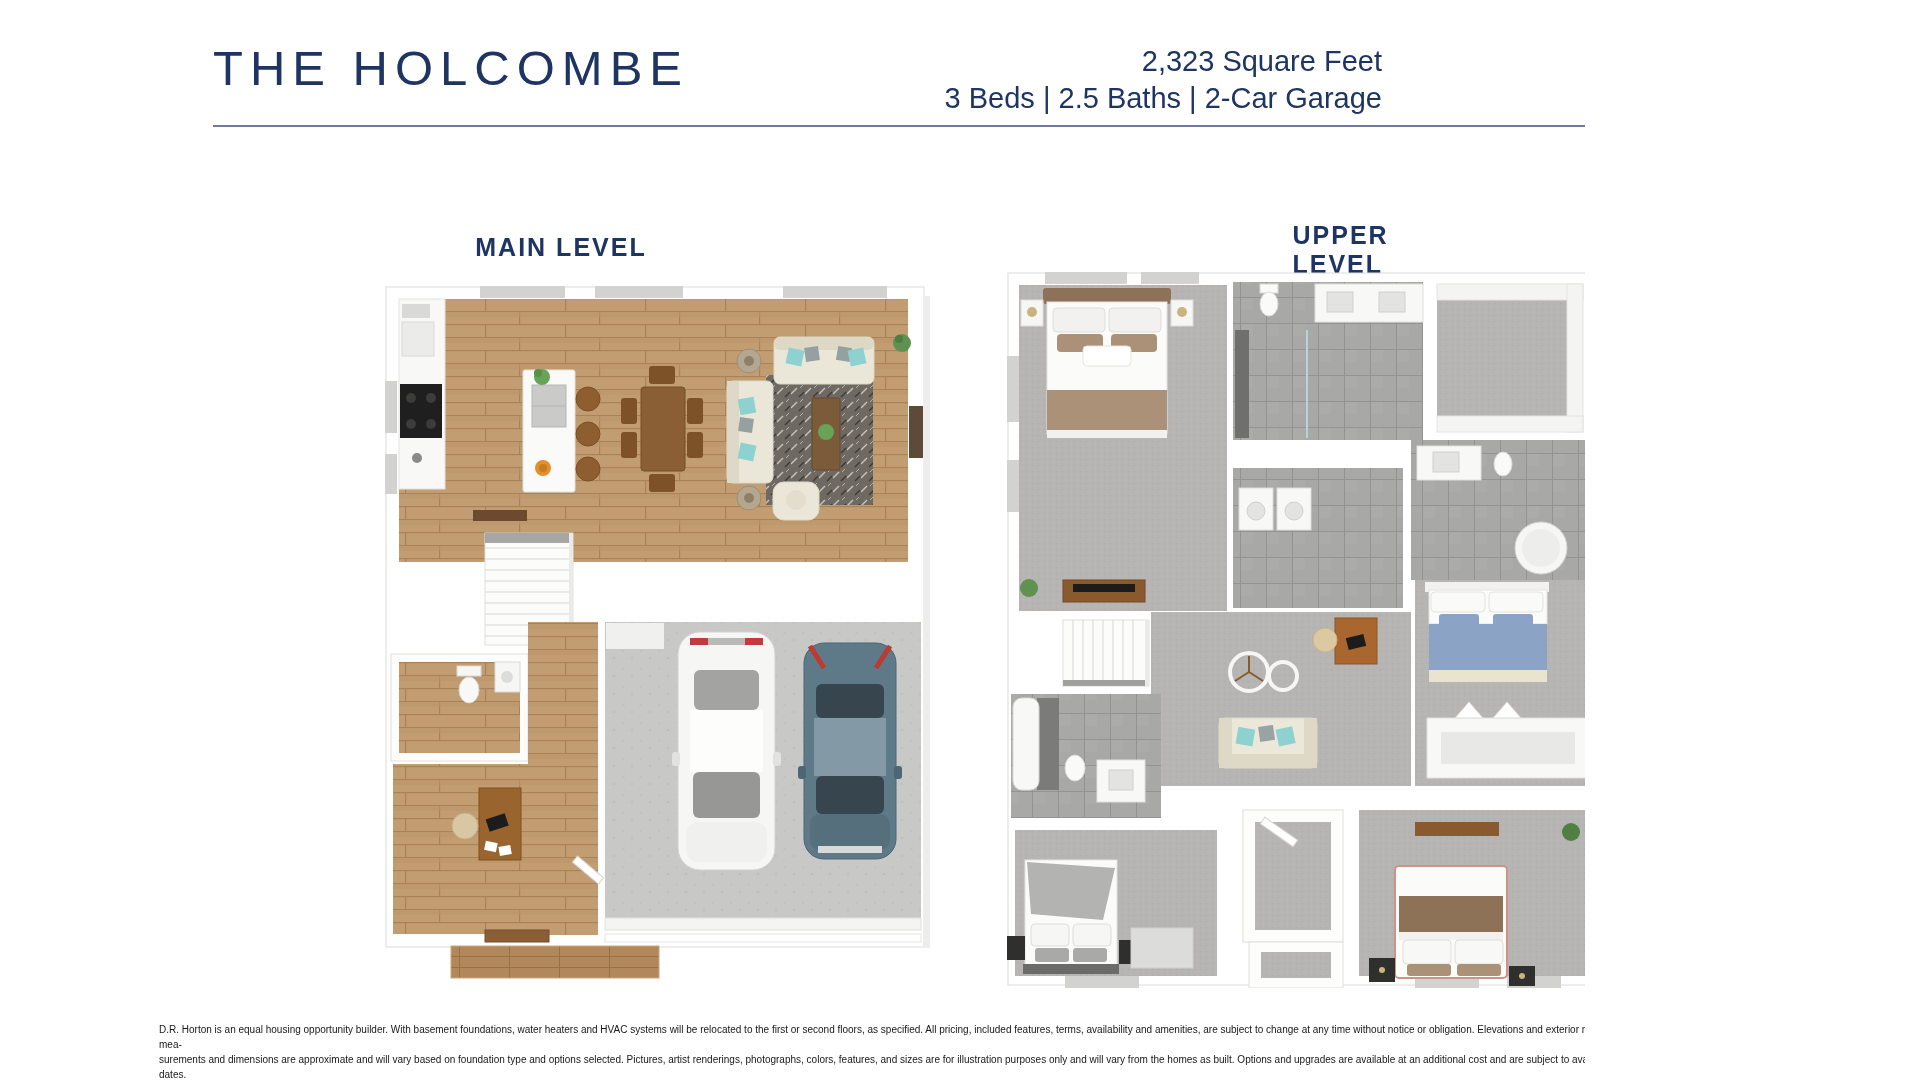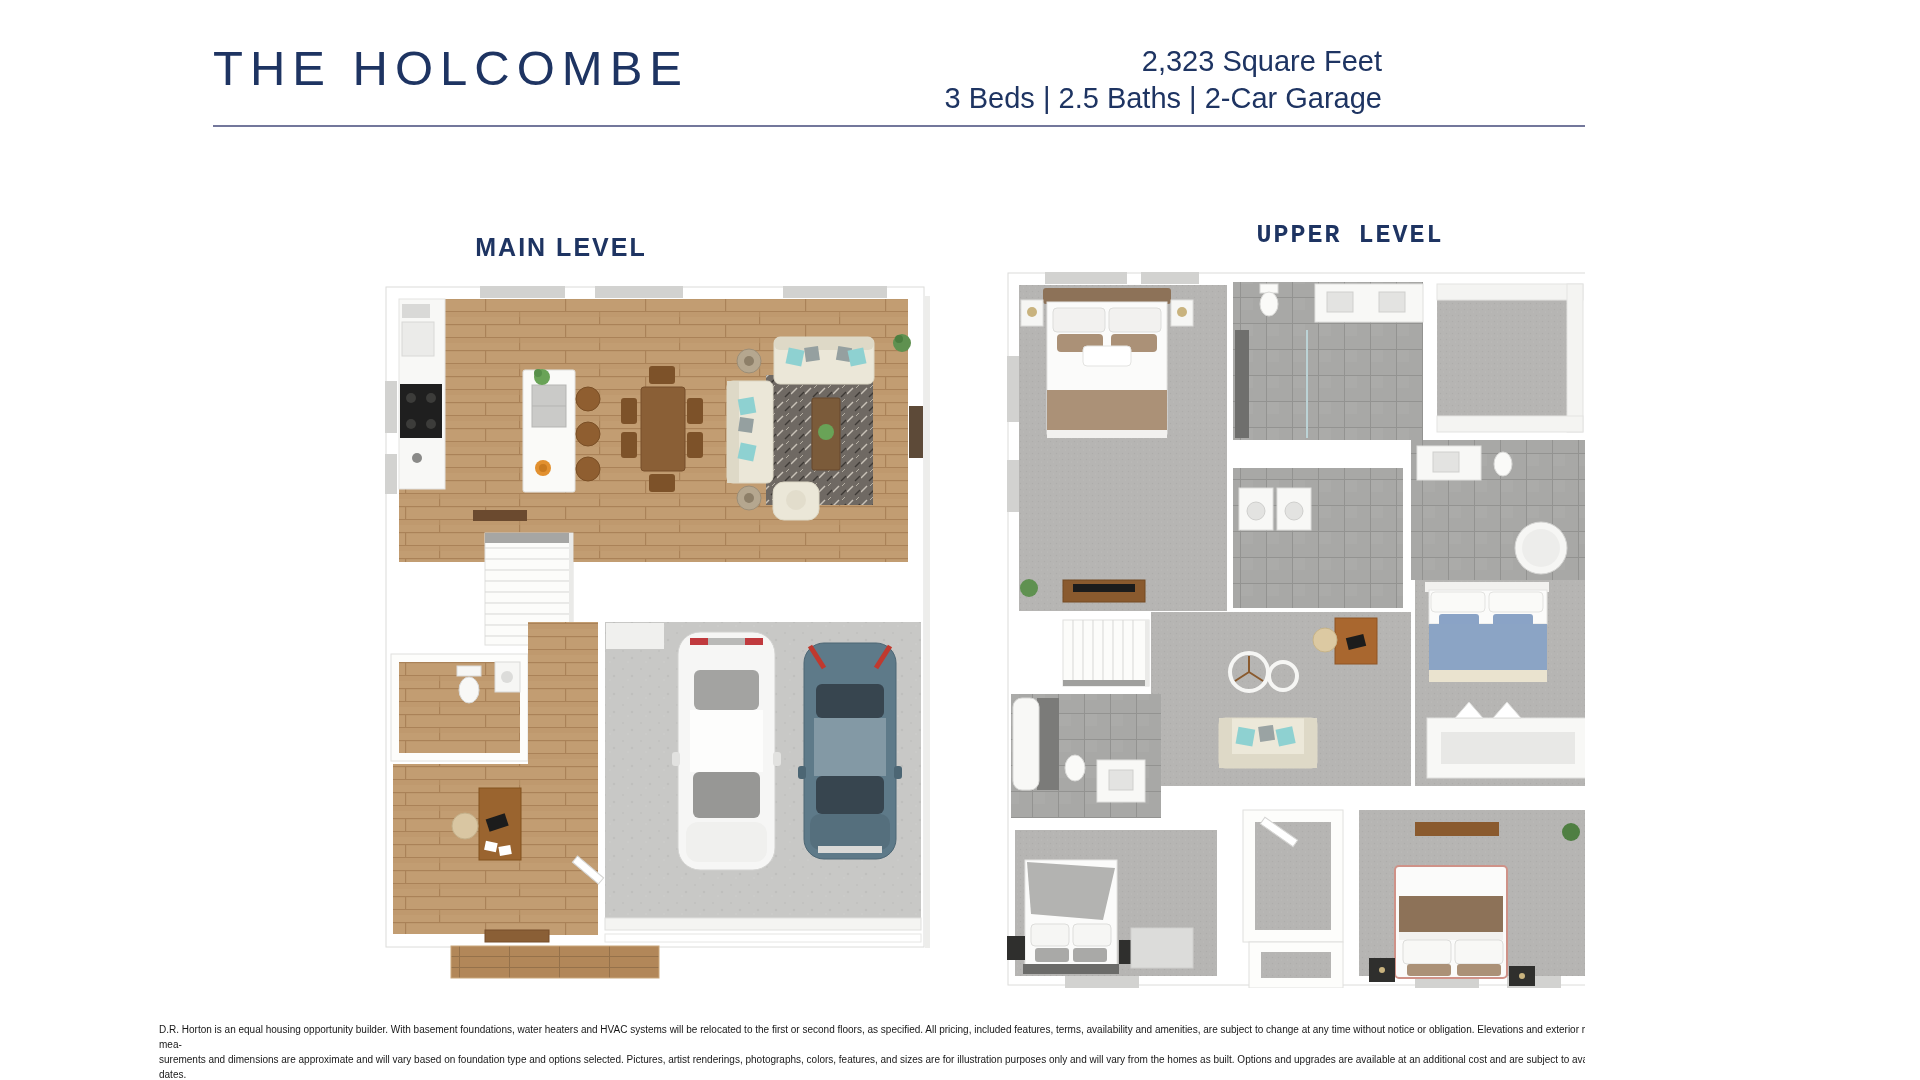--- a/index.html
+++ b/index.html
@@ -4,21 +4,21 @@
 <style>
   html,body{margin:0;padding:0;background:#ffffff;}
   .page{position:relative;width:1585px;height:1080px;background:#ffffff;overflow:hidden;
         font-family:"Liberation Sans",sans-serif;}
   .abs{position:absolute;}
   .title{left:213px;top:44px;font-size:49px;letter-spacing:7px;color:#1e3462;font-weight:400;line-height:1;}
   .stats{right:203px;top:43px;text-align:right;font-size:29px;line-height:37px;color:#1e3462;font-weight:400;}
   .divider{left:213px;top:125px;width:1505px;height:2px;background:#73779b;}
   .lvl{top:221px;font-size:25px;letter-spacing:2px;color:#1e3462;font-weight:700;transform:translateX(-50%);}
   .lvl.main{left:561px;margin-top:12px;}
-  .lvl.upper{left:1350px;font-family:Liberation Mono, monospace;}
+  .lvl.upper{left:1390px;}
   .plan-main{left:385px;top:286px;}
   .plan-upper{left:1007px;top:272px;}
   .disc{left:159px;top:1022px;width:1592px;font-size:10px;line-height:15px;color:#161616;}
   .disc div{white-space:normal;}
   .eho{left:1746px;top:1011px;width:40px;text-align:center;color:#000;}
   .eho .txt{font-size:4px;line-height:5px;font-weight:700;letter-spacing:.2px;margin-top:1px;}
   svg{display:block;}
 </style>
 </head>
 <body>

